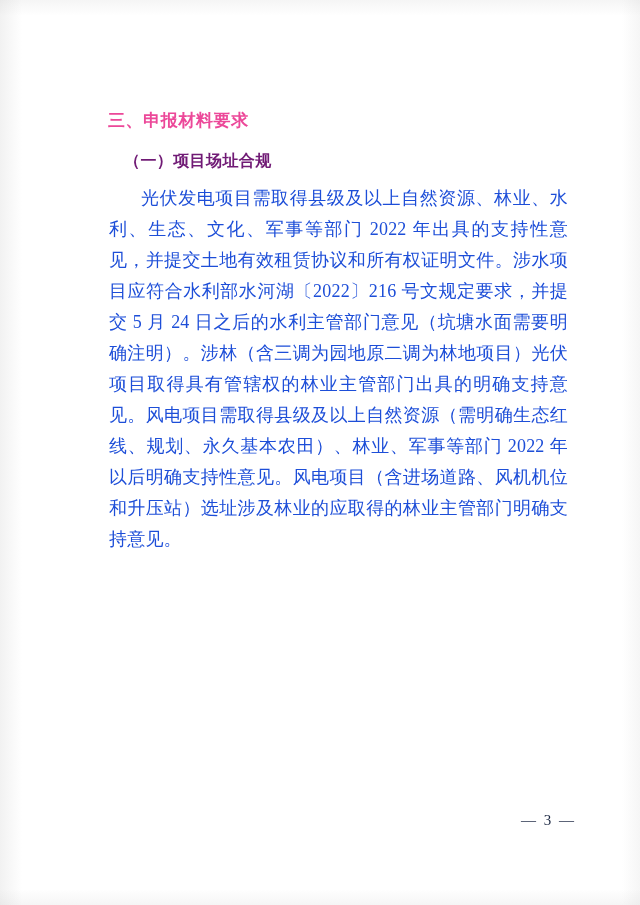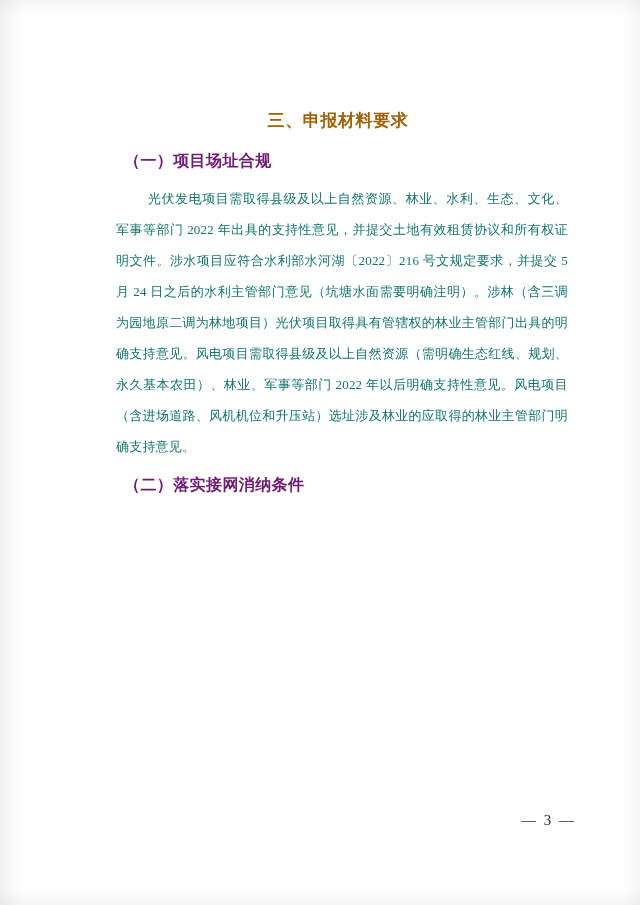--- a/index.html
+++ b/index.html
@@ -35,42 +35,41 @@
   .content {
     position: absolute;
     left: 108px;
     top: 108px;
     width: 460px;
   }
   .heading {
     font-family: "Liberation Serif", serif;
     font-weight: bold;
     font-size: 17px;
-    color: #a16207;
+    color: #ec4899;
     letter-spacing: 0.6px;
     margin: 0 0 14px 0;
     line-height: 1.5;
-    text-align: center;
   }
   .subheading {
     font-family: "Liberation Serif", serif;
     font-weight: bold;
     font-size: 16px;
     color: #701a75;
     letter-spacing: 0.4px;
     margin: 0 0 10px 0;
     text-indent: 16px;
     line-height: 1.6;
   }
   .para {
     font-family: "Liberation Serif", serif;
-    font-size: 13px;
-    color: #0f766e;
+    font-size: 18px;
+    color: #1d4ed8;
     line-height: 31px;
-    margin: 0 0 4px 8px;
+    margin: 0 0 4px 1px;
     text-indent: 32px;
     text-align: justify;
     text-justify: inter-ideograph;
     letter-spacing: 0.2px;
   }
   .gap-sm { height: 6px; }
   .page-number {
     position: absolute;
     left: 0;
     right: 64px;
@@ -91,19 +90,18 @@
     <h2 class="heading">三、申报材料要求</h2>
 
     <h3 class="subheading">（一）项目场址合规</h3>
 
     <p class="para">光伏发电项目需取得县级及以上自然资源、林业、水利、生态、文化、军事等部门 2022 年出具的支持性意见，并提交土地有效租赁协议和所有权证明文件。涉水项目应符合水利部水河湖〔2022〕216 号文规定要求，并提交 5 月 24 日之后的水利主管部门意见（坑塘水面需要明确注明）。涉林（含三调为园地原二调为林地项目）光伏项目取得具有管辖权的林业主管部门出具的明确支持意见。风电项目需取得县级及以上自然资源（需明确生态红线、规划、永久基本农田）、林业、军事等部门 2022 年以后明确支持性意见。风电项目（含进场道路、风机机位和升压站）选址涉及林业的应取得的林业主管部门明确支持意见。</p>
 
 
 
     <div class="gap-sm"></div>
 
-    <h3 class="subheading">（二）落实接网消纳条件</h3>
 
 
   </div>
 
   <div class="page-number">— 3 —</div>
 </div>
 
 </body></html>

